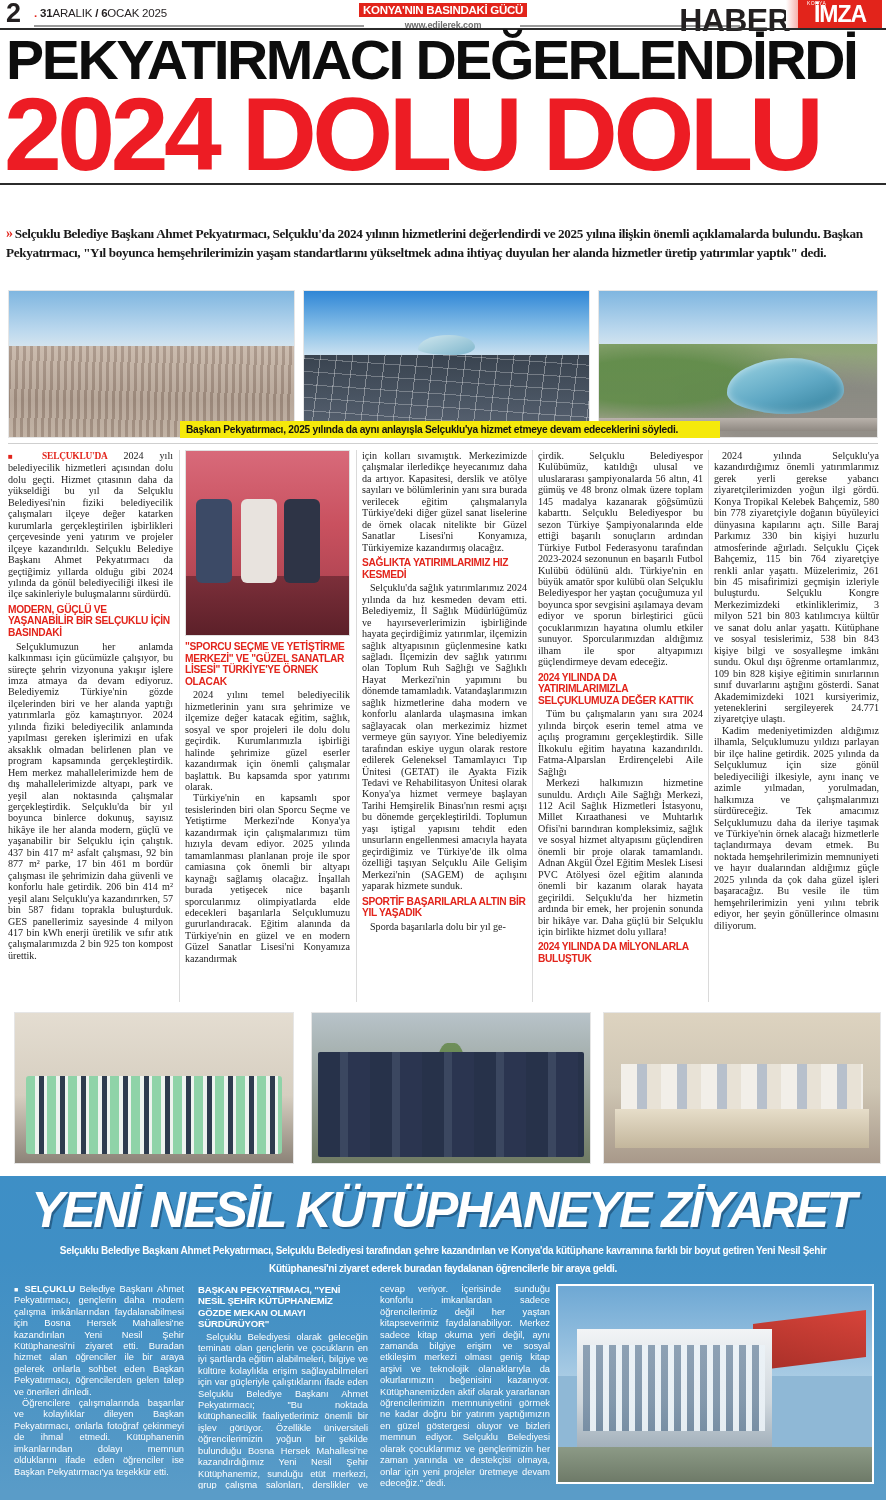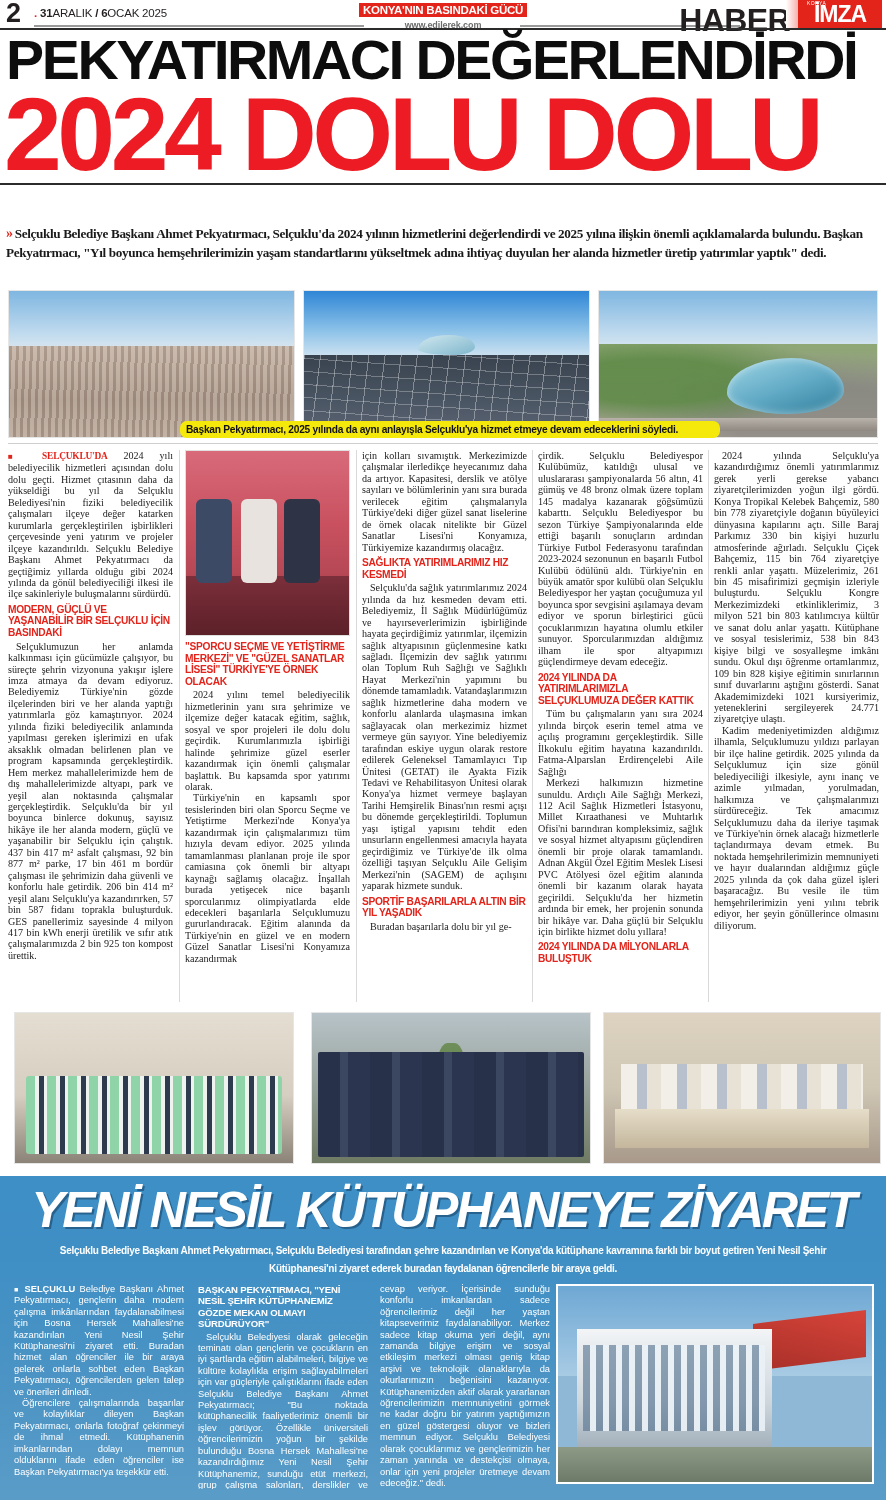--- a/index.html
+++ b/index.html
@@ -126,21 +126,21 @@
     position:absolute; left:40%; top:30%; width:20%; height:14%;
     background: linear-gradient(160deg,#cfe7ef 0%, #7fb6cc 100%);
     border-radius: 55% 45% 40% 60% / 70% 60% 40% 30%;
   }
   .road {
     position:absolute; left:0; bottom:4%; width:100%; height:9%;
     background: linear-gradient(180deg,#b9b2ab 0%, #8f8982 100%);
   }
   .caption-bar {
     position:absolute; left:180px; top:421px; width:540px; height:17px;
-    background:#f5e90b; display:flex; align-items:center;border-radius:7px;
+    background:#f5e90b; display:flex; align-items:center;
   }
   .caption-bar span {
     font-size: 10.2px; font-weight: 700; color:#111; letter-spacing:-0.25px; padding-left:6px;
     white-space:nowrap;
   }
   .strip-rule { position:absolute; left:8px; top:443px; width:870px; height:1px; background:#cfcfcf; }
 
   
   .cols { position:absolute; left:8px; top:450px; width:870px; height:552px; }
   .col {
@@ -365,21 +365,21 @@
       <div class="subhead">"SPORCU SEÇME VE YETİŞTİRME MERKEZİ" VE "GÜZEL SANATLAR LİSESİ" TÜRKİYE'YE ÖRNEK OLACAK</div>
       <p>2024 yılını temel belediyecilik hizmetlerinin yanı sıra şehrimize ve ilçemize değer katacak eğitim, sağlık, sosyal ve spor projeleri ile dolu dolu geçirdik. Kurumlarımızla işbirliği halinde şehrimize güzel eserler kazandırmak için önemli çalışmalar başlattık. Bu kapsamda spor yatırımı olarak.</p>
       <p>Türkiye'nin en kapsamlı spor tesislerinden biri olan Sporcu Seçme ve Yetiştirme Merkezi'nde Konya'ya kazandırmak için çalışmalarımızı tüm hızıyla devam ediyor. 2025 yılında tamamlanması planlanan proje ile spor camiasına çok önemli bir altyapı kaynağı sağlamış olacağız. İnşallah burada yetişecek nice başarılı sporcularımız olimpiyatlarda elde edecekleri başarılarla Selçuklumuzu gururlandıracak. Eğitim alanında da Türkiye'nin en güzel ve en modern Güzel Sanatlar Lisesi'ni Konyamıza kazandırmak</p>
     </div>
 
     <div class="col c3">
       <p class="noind">için kolları sıvamıştık. Merkezimizde çalışmalar ilerledikçe heyecanımız daha da artıyor. Kapasitesi, derslik ve atölye sayıları ve bölümlerinin yanı sıra burada verilecek eğitim çalışmalarıyla Türkiye'deki diğer güzel sanat liselerine de örnek olacak nitelikte bir Güzel Sanatlar Lisesi'ni Konyamıza, Türkiyemize kazandırmış olacağız.</p>
       <div class="subhead">SAĞLIKTA YATIRIMLARIMIZ HIZ KESMEDİ</div>
       <p>Selçuklu'da sağlık yatırımlarımız 2024 yılında da hız kesmeden devam etti. Belediyemiz, İl Sağlık Müdürlüğümüz ve hayırseverlerimizin işbirliğinde hayata geçirdiğimiz yatırımlar, ilçemizin sağlık altyapısının güçlenmesine katkı sağladı. İlçemizin dev sağlık yatırımı olan Toplum Ruh Sağlığı ve Sağlıklı Hayat Merkezi'nin yapımını bu dönemde tamamladık. Vatandaşlarımızın sağlık hizmetlerine daha modern ve konforlu alanlarda ulaşmasına imkan sağlayacak olan merkezimiz hizmet vermeye gün sayıyor. Yine belediyemiz tarafından eskiye uygun olarak restore edilerek Geleneksel Tamamlayıcı Tıp Ünitesi (GETAT) ile Ayakta Fizik Tedavi ve Rehabilitasyon Ünitesi olarak Konya'ya hizmet vermeye başlayan Tarihi Hemşirelik Binası'nın resmi açışı bu dönemde gerçekleştirildi. Toplumun yaşı iştigal yapısını tehdit eden unsurların engellenmesi amacıyla hayata geçirdiğimiz ve Türkiye'de ilk olma özelliği taşıyan Selçuklu Aile Gelişim Merkezi'nin (SAGEM) de açılışını yaparak hizmete sunduk.</p>
       <div class="subhead">SPORTİF BAŞARILARLA ALTIN BİR YIL YAŞADIK</div>
-      <p>Buradan başarılarla dolu bir yıl ge-</p>
+      <p>Sporda başarılarla dolu bir yıl ge-</p>
     </div>
 
     <div class="col c4">
       <p class="noind">çirdik. Selçuklu Belediyespor Kulübümüz, katıldığı ulusal ve uluslararası şampiyonalarda 56 altın, 41 gümüş ve 48 bronz olmak üzere toplam 145 madalya kazanarak göğsümüzü kabarttı. Selçuklu Belediyespor bu sezon Türkiye Şampiyonalarında elde ettiği başarılı sonuçların ardından Türkiye Futbol Federasyonu tarafından 2023-2024 sezonunun en başarılı Futbol Kulübü ödülünü aldı. Türkiye'nin en büyük amatör spor kulübü olan Selçuklu Belediyespor her yaştan çocuğumuza yıl boyunca spor sevgisini aşılamaya devam ediyor ve sporun birleştirici gücü çocuklarımızın hayatına olumlu etkiler sunuyor. Sporcularımızdan aldığımız ilham ile spor altyapımızı güçlendirmeye devam edeceğiz.</p>
       <div class="subhead">2024 YILINDA DA YATIRIMLARIMIZLA SELÇUKLUMUZA DEĞER KATTIK</div>
       <p>Tüm bu çalışmaların yanı sıra 2024 yılında birçok eserin temel atma ve açılış programını gerçekleştirdik. Sille İlkokulu eğitim hayatına kazandırıldı. Fatma-Alparslan Erdirençelebi Aile Sağlığı</p>
       <p>Merkezi halkımızın hizmetine sunuldu. Ardıçlı Aile Sağlığı Merkezi, 112 Acil Sağlık Hizmetleri İstasyonu, Millet Kıraathanesi ve Muhtarlık Ofisi'ni barındıran kompleksimiz, sağlık ve sosyal hizmet altyapısını güçlendiren önemli bir proje olarak tamamlandı. Adnan Akgül Özel Eğitim Meslek Lisesi PVC Atölyesi özel eğitim alanında önemli bir kazanım olarak hayata geçirildi. Selçuklu'da her hizmetin ardında bir emek, her projenin sonunda bir hikâye var. Daha güçlü bir Selçuklu için birlikte hizmet dolu yıllara!</p>
       <div class="subhead">2024 YILINDA DA MİLYONLARLA BULUŞTUK</div>
     </div>
 

